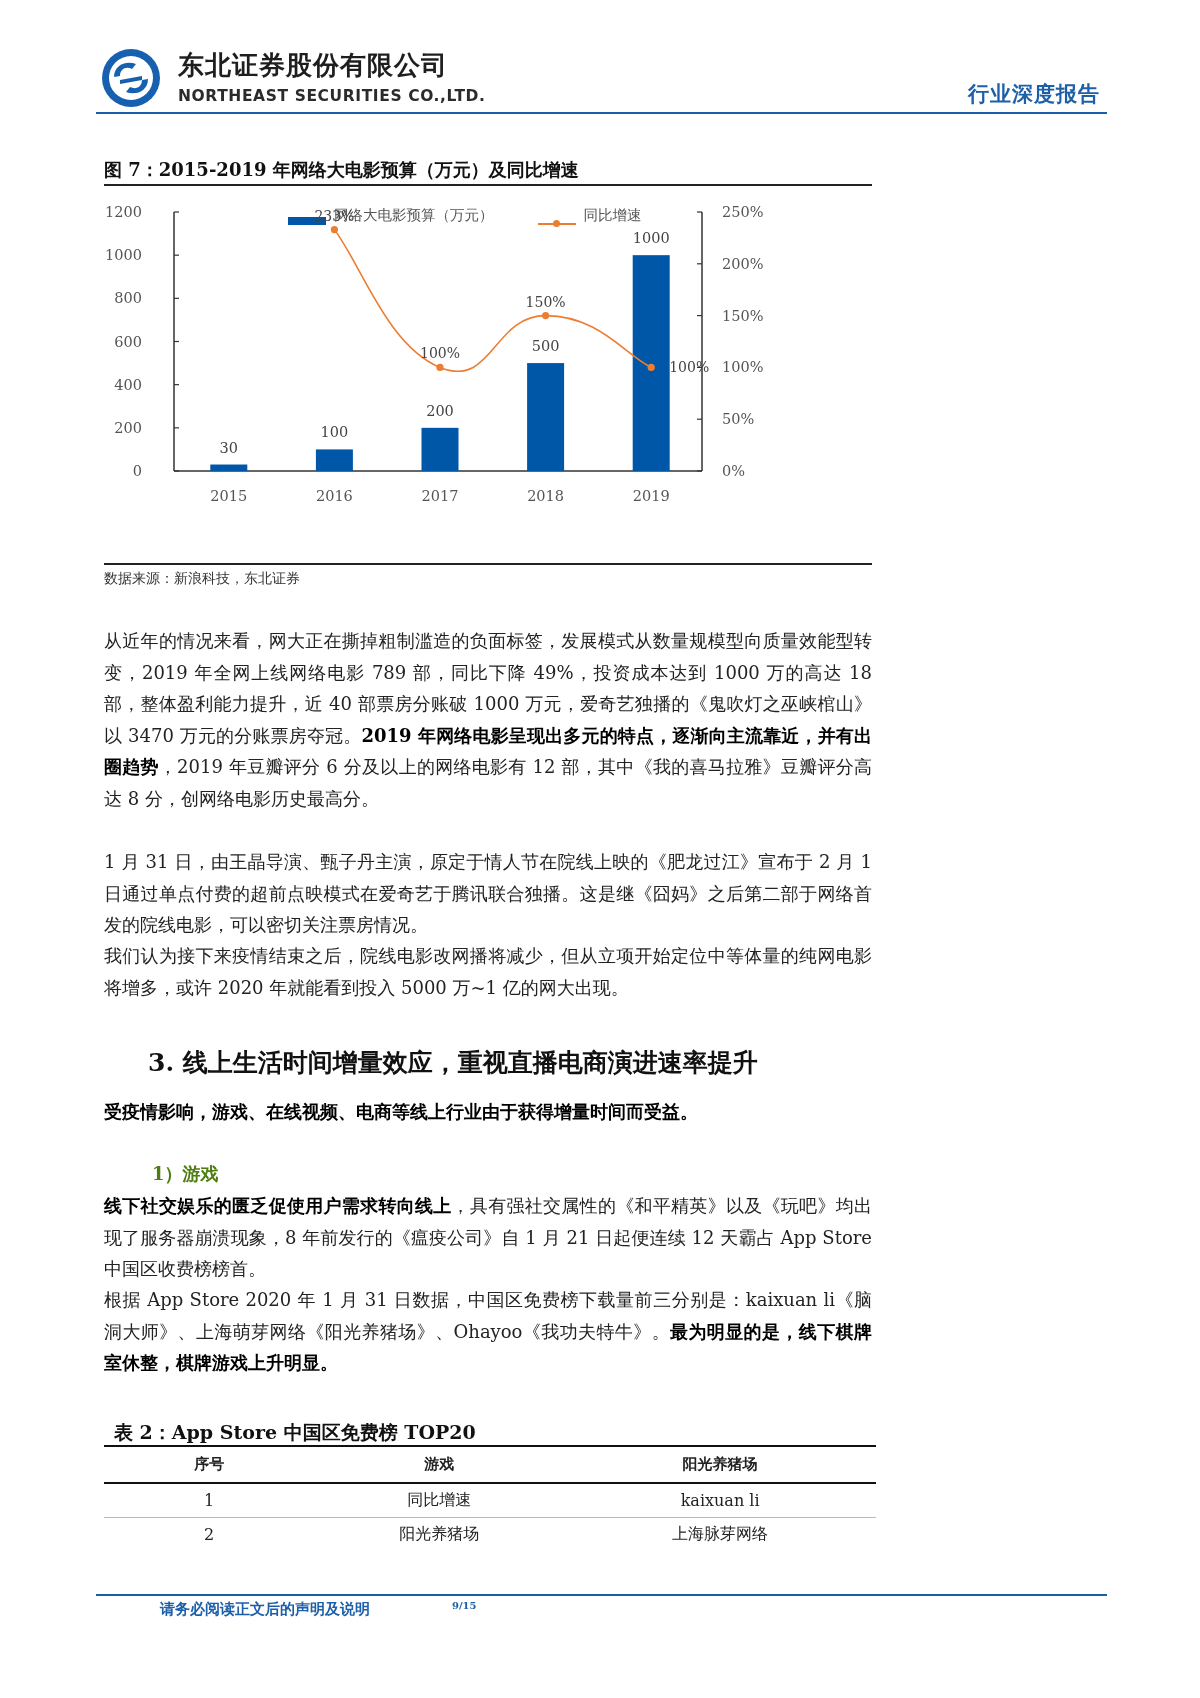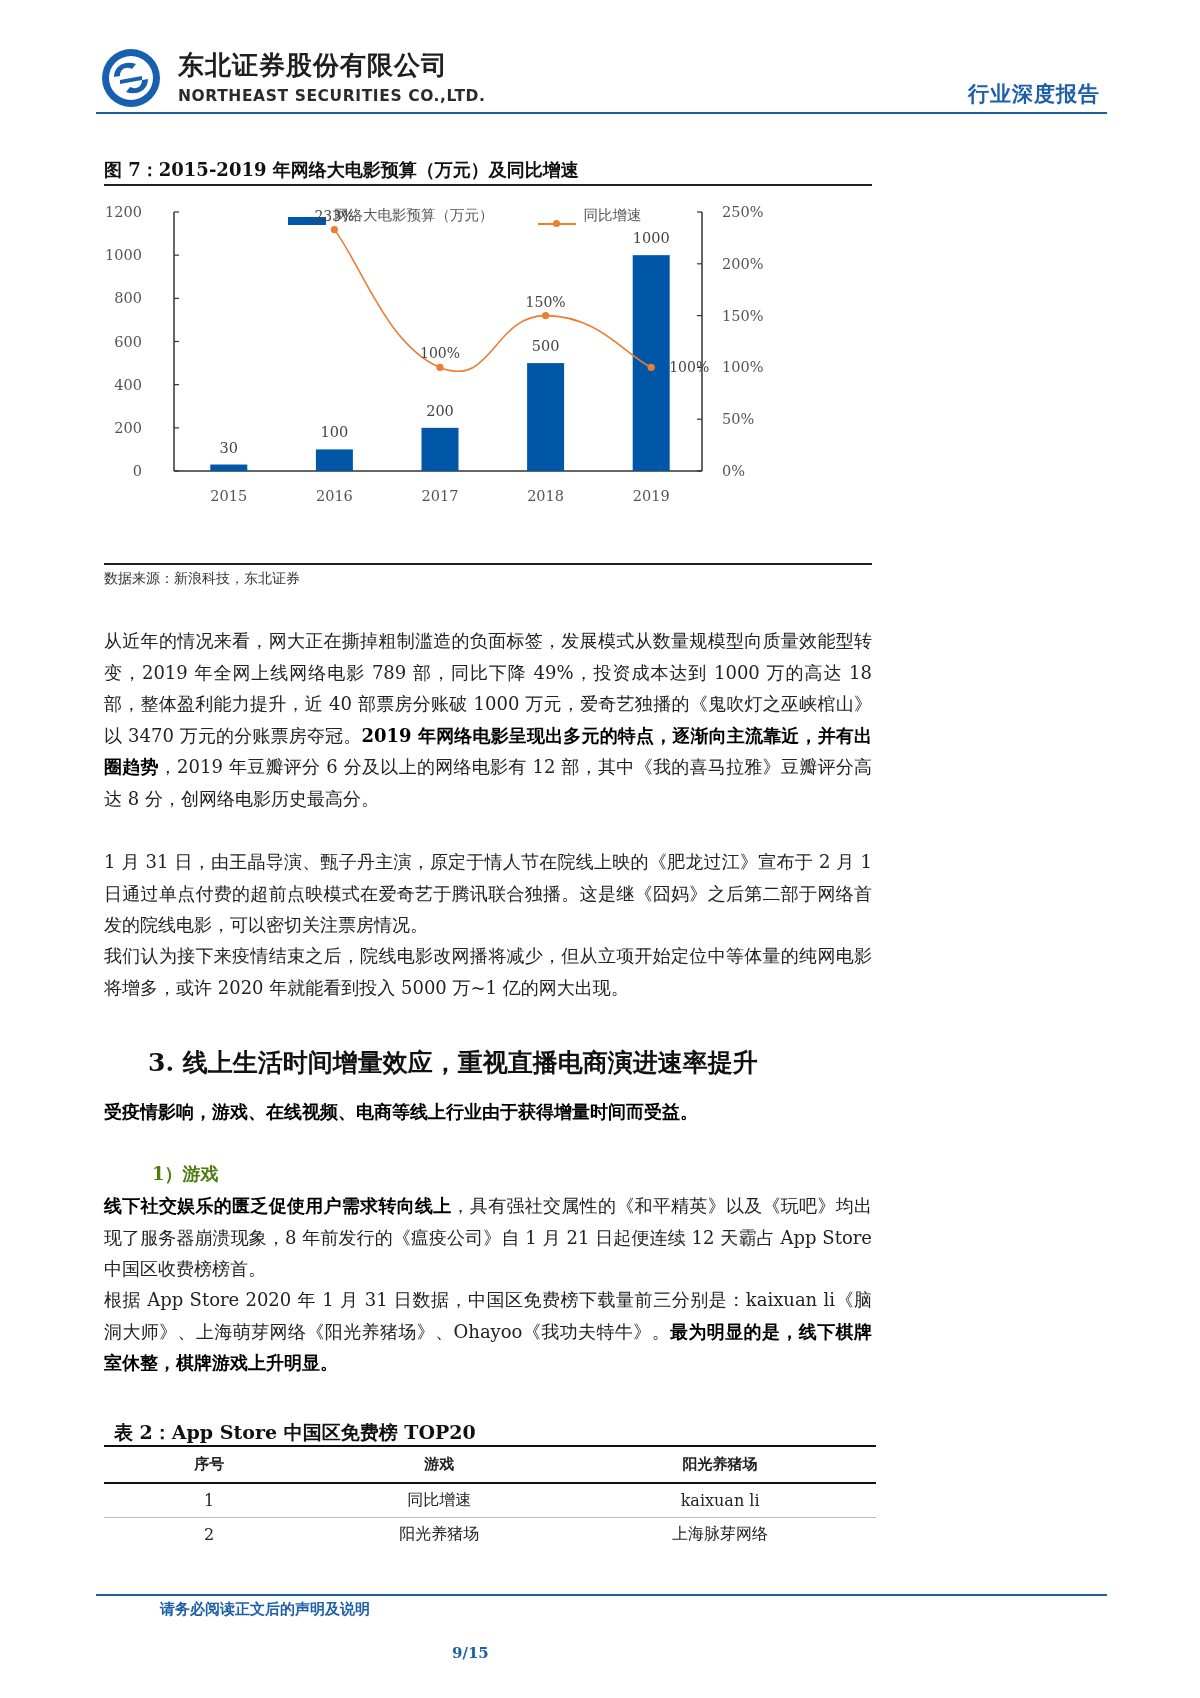--- a/index.html
+++ b/index.html
@@ -37,21 +37,21 @@
   .tbl-title { left:114px; top:1420px; font-size:19px; font-weight:bold; color:#111;text-align:center; }
   table.tbl { position:absolute; left:104px; top:1445px; width:772px; border-collapse:collapse; font-size:16px; color:#222; }
   table.tbl th { font-weight:bold; height:33px; border-top:2px solid #111; border-bottom:2px solid #111; font-family:"DejaVu Sans", sans-serif; font-size:15px; }
   table.tbl td { text-align:center; height:31px; border-bottom:1px solid #bbb; }
   table.tbl tr:last-child td { border-bottom:none; }
   .col1 { width:210px; } .col2 { width:250px; } .col3 { width:312px; }
 
   
   .footer-rule { left:96px; top:1594px; width:1011px; height:2px; background:#1a5ea8; }
   .footer-note { left:160px; top:1600px; font-family:"DejaVu Sans", sans-serif; font-weight:bold; font-size:15px; color:#1d5fa8; }
-  .footer-page { left:452px; top:1600px; font-size:15px; color:#1d5fa8; font-weight:bold;margin-top:44px; }
+  .footer-page { left:452px; top:1600px; font-size:10px; color:#1d5fa8; font-weight:bold; }
 </style>
 </head>
 <body>
 
 <div class="abs logo-circle">
   <svg width="62" height="62" viewBox="0 0 62 62">
     <circle cx="31" cy="31" r="29" fill="#1760b0"></circle>
     <circle cx="31" cy="31" r="22" fill="#ffffff"></circle>
     <path d="M14 30 C14 18, 26 13, 36 17 L32 22 C26 19, 20 22, 20 29 Z" fill="#1760b0"></path>
     <path d="M48 32 C48 44, 36 49, 26 45 L30 40 C36 43, 42 40, 42 33 Z" fill="#1760b0"></path>

